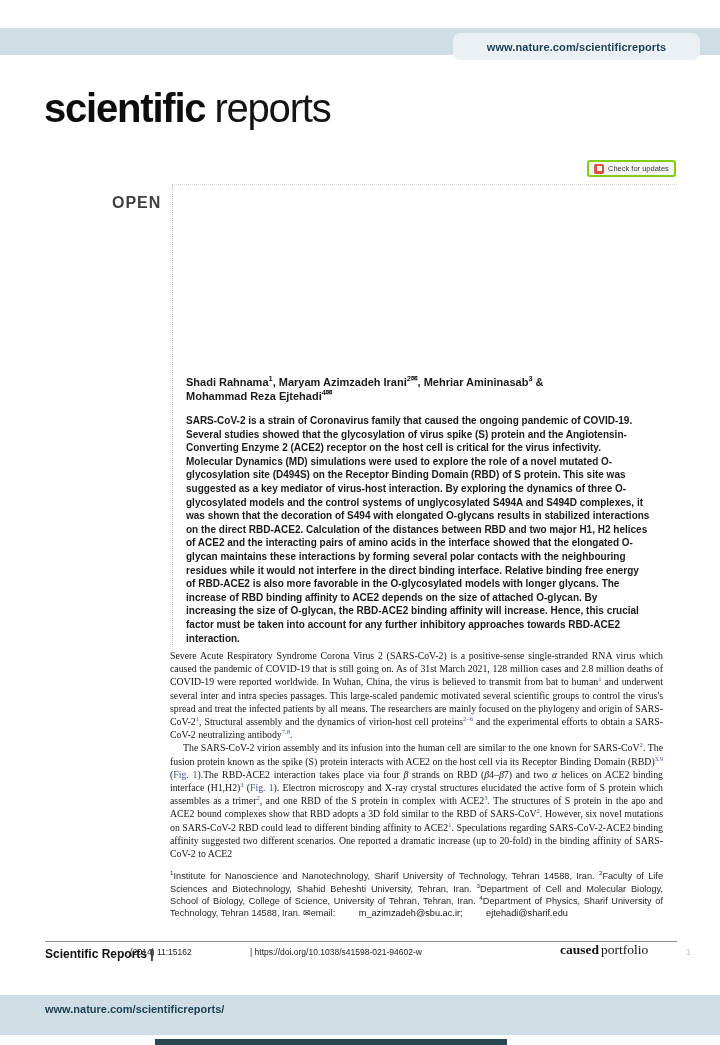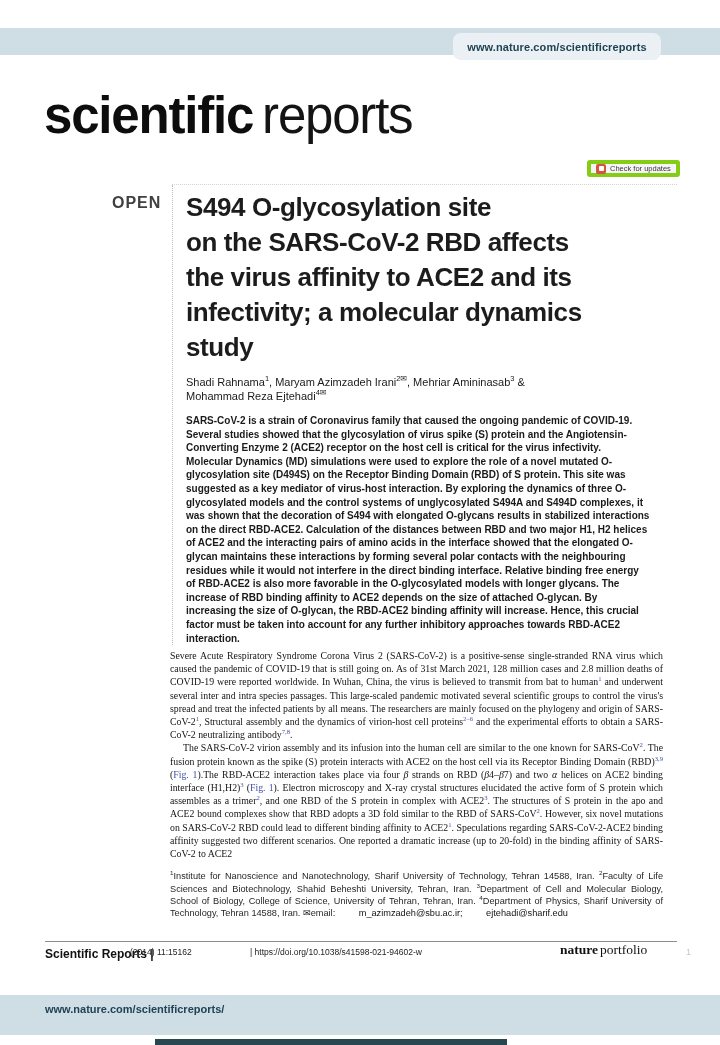--- a/index.html
+++ b/index.html
@@ -1,48 +1,48 @@
 <!DOCTYPE html>
 <html><head>
 <meta charset="utf-8">
 <style>
   html,body{margin:0;padding:0;background:#ffffff;}
   .page{position:relative;width:720px;height:1045px;background:#ffffff;overflow:hidden;
         font-family:"Liberation Sans",sans-serif;color:#1a1a1a;}
 
   
   .top-band{position:absolute;left:0;top:28px;width:720px;height:27px;background:#cfdee5;}
-  .url-tab{position:absolute;left:453px;top:33px;width:208px;height:27px;background:#eaf0f3;
+  .url-tab{position:absolute;left:453px;top:33px;width:247px;height:27px;background:#eaf0f3;
            border-radius:8px;display:flex;align-items:center;justify-content:center;
            font-size:11px;font-weight:bold;color:#1f4254;letter-spacing:.1px;}
 
   
-  .logo{position:absolute;left:44px;top:86px;font-size:51px;letter-spacing:-1.2px;color:#0d0d0d;white-space:nowrap;}
+  .logo{position:absolute;left:44px;top:86px;font-size:40px;letter-spacing:-1.2px;color:#0d0d0d;white-space:nowrap;}
   .logo .lg-b{font-weight:700;}
   .logo .lg-l{font-weight:400;margin-left:9px;color:#141414;}
 
   
   .check-badge{position:absolute;left:587px;top:160px;height:17px;box-sizing:border-box;
-               border:4px solid #84cc16;border-radius:3px;background:#f5f5f5;
+               border:2px solid #84cc16;border-radius:3px;background:#f5f5f5;
                display:flex;align-items:center;gap:4px;padding:0 5px;font-size:7.5px;color:#3a3a3a;}
   .cm-icon{width:10px;height:10px;border-radius:2px;background:#d6553e;position:relative;display:inline-block;}
   .cm-icon span{position:absolute;left:2.5px;top:2.5px;width:5px;height:5px;background:#ffffff;border-radius:1px;}
 
   
   .dot-h{position:absolute;left:172px;top:184px;width:505px;border-top:1px dotted #d3d3d3;}
   .dot-v{position:absolute;left:172px;top:185px;height:460px;border-left:1px dotted #bdbdbd;}
 
   .open-label{position:absolute;left:112px;top:194px;font-size:16px;font-weight:bold;
               color:#404040;letter-spacing:1px;}
 
   .title{position:absolute;left:186px;top:190px;color:#1c1c1c;font-weight:bold;
          font-size:26px;line-height:35px;letter-spacing:-0.4px;}
   .title .title-line{white-space:nowrap;}
 
-  .authors{position:absolute;left:186px;top:375px;width:470px;font-size:11px;font-weight:normal;
+  .authors{position:absolute;left:186px;top:375px;width:470px;font-size:11px;font-weight:bold;
            line-height:14px;color:#1a1a1a;}
 
   .abstract{position:absolute;left:186px;top:414px;width:464px;font-size:10px;font-weight:bold;
             line-height:13.6px;color:#1a1a1a;}
 
   
   .column{position:absolute;left:170px;top:649px;width:493px;}
   .column p{margin:0;font-family:"Liberation Serif",serif;font-size:9.8px;line-height:13.2px;
             color:#131313;text-align:justify;}
   .column p.indent{text-indent:13px;}
@@ -92,44 +92,37 @@
         <span></span>
       </span>
     <span>Check for updates</span>
   </div>
 
   <div class="dot-h"></div>
   <div class="dot-v"></div>
 
   <div class="open-label">OPEN</div>
 
-  <div class="title">
-    <div class="title-line">S494 O-glycosylation site</div>
-    <div class="title-line">on the SARS-CoV-2 RBD affects</div>
-    <div class="title-line">the virus affinity to ACE2 and its</div>
-    <div class="title-line">infectivity; a molecular dynamics</div>
-    <div class="title-line">study</div>
-  </div>
 
   <div class="authors"><span class="seg-n">Shadi Rahnama</span><sup class="seg-supb">1</sup><span class="seg-n">, Maryam Azimzadeh Irani</span><sup class="seg-supb">2</sup><sup class="seg-env">✉</sup><span class="seg-n">, Mehriar Amininasab</span><sup class="seg-supb">3</sup><span class="seg-n"> &amp;</span><br><span class="seg-n">Mohammad Reza Ejtehadi</span><sup class="seg-supb">4</sup><sup class="seg-env">✉</sup></div>
 
   <div class="abstract">SARS-CoV-2 is a strain of Coronavirus family that caused the ongoing pandemic of COVID-19. Several studies showed that the glycosylation of virus spike (S) protein and the Angiotensin-Converting Enzyme 2 (ACE2) receptor on the host cell is critical for the virus infectivity. Molecular Dynamics (MD) simulations were used to explore the role of a novel mutated O-glycosylation site (D494S) on the Receptor Binding Domain (RBD) of S protein. This site was suggested as a key mediator of virus-host interaction. By exploring the dynamics of three O-glycosylated models and the control systems of unglycosylated S494A and S494D complexes, it was shown that the decoration of S494 with elongated O-glycans results in stabilized interactions on the direct RBD-ACE2. Calculation of the distances between RBD and two major H1, H2 helices of ACE2 and the interacting pairs of amino acids in the interface showed that the elongated O-glycan maintains these interactions by forming several polar contacts with the neighbouring residues while it would not interfere in the direct binding interface. Relative binding free energy of RBD-ACE2 is also more favorable in the O-glycosylated models with longer glycans. The increase of RBD binding affinity to ACE2 depends on the size of attached O-glycan. By increasing the size of O-glycan, the RBD-ACE2 binding affinity will increase. Hence, this crucial factor must be taken into account for any further inhibitory approaches towards RBD-ACE2 interaction.</div>
 
   <div class="column">
     <p><span class="seg-n">Severe Acute Respiratory Syndrome Corona Virus 2 (SARS-CoV-2) is a positive-sense single-stranded RNA virus which caused the pandemic of COVID-19 that is still going on. As of 31st March 2021, 128 million cases and 2.8 million deaths of COVID-19 were reported worldwide. In Wuhan, China, the virus is believed to transmit from bat to human</span><sup class="seg-supc">1</sup><span class="seg-n"> and underwent several inter and intra species passages. This large-scaled pandemic motivated several scientific groups to control the virus's spread and treat the infected patients by all means. The researchers are mainly focused on the phylogeny and origin of SARS-CoV-2</span><sup class="seg-supc">1</sup><span class="seg-n">, Structural assembly and the dynamics of virion-host cell proteins</span><sup class="seg-supc">2–6</sup><span class="seg-n"> and the experimental efforts to obtain a SARS-CoV-2 neutralizing antibody</span><sup class="seg-supc">7,8</sup><span class="seg-n">.</span></p>
     <p class="indent"><span class="seg-n">The SARS-CoV-2 virion assembly and its infusion into the human cell are similar to the one known for SARS-CoV</span><sup class="seg-supc">2</sup><span class="seg-n">. The fusion protein known as the spike (S) protein interacts with ACE2 on the host cell via its Receptor Binding Domain (RBD)</span><sup class="seg-supc">3,9</sup><span class="seg-n"> (</span><span class="seg-link">Fig. 1</span><span class="seg-n">).The RBD-ACE2 interaction takes place via four </span><span class="seg-i">β</span><span class="seg-n"> strands on RBD (</span><span class="seg-i">β</span><span class="seg-n">4–</span><span class="seg-i">β</span><span class="seg-n">7) and two </span><span class="seg-i">α</span><span class="seg-n"> helices on ACE2 binding interface (H1,H2)</span><sup class="seg-supc">3</sup><span class="seg-n"> (</span><span class="seg-link">Fig. 1</span><span class="seg-n">). Electron microscopy and X-ray crystal structures elucidated the active form of S protein which assembles as a trimer</span><sup class="seg-supc">2</sup><span class="seg-n">, and one RBD of the S protein in complex with ACE2</span><sup class="seg-supc">3</sup><span class="seg-n">. The structures of S protein in the apo and ACE2 bound complexes show that RBD adopts a 3D fold similar to the RBD of SARS-CoV</span><sup class="seg-supc">2</sup><span class="seg-n">. However, six novel mutations on SARS-CoV-2 RBD could lead to different binding affinity to ACE2</span><sup class="seg-supc">1</sup><span class="seg-n">. Speculations regarding SARS-CoV-2-ACE2 binding affinity suggested two different scenarios. One reported a dramatic increase (up to 20-fold) in the binding affinity of SARS-CoV-2 to ACE2</span></p>
     <div class="affiliations"><sup class="seg-supb">1</sup><span class="seg-n">Institute for Nanoscience and Nanotechnology, Sharif University of Technology, Tehran 14588, Iran. </span><sup class="seg-supb">2</sup><span class="seg-n">Faculty of Life Sciences and Biotechnology, Shahid Beheshti University, Tehran, Iran. </span><sup class="seg-supb">3</sup><span class="seg-n">Department of Cell and Molecular Biology, School of Biology, College of Science, University of Tehran, Tehran, Iran. </span><sup class="seg-supb">4</sup><span class="seg-n">Department of Physics, Sharif University of Technology, Tehran 14588, Iran. </span><span class="seg-envl">✉</span><span class="seg-n">email: </span><span class="seg-email">m_azimzadeh@sbu.ac.ir</span><span class="seg-n">; </span><span class="seg-email">ejtehadi@sharif.edu</span></div>
   </div>
 
   <div class="footer-rule"></div>
   <div class="f-journal">Scientific Reports |</div>
   <div class="f-cite">(2014) 11:15162</div>
   <div class="f-doi">| https://doi.org/10.1038/s41598-021-94602-w</div>
   <div class="f-brand">
-    <span class="b">nature</span><span class="l">portfolio</span>
+    <span class="b">caused</span><span class="l">portfolio</span>
   </div>
   <div class="f-page">1</div>
 
   <div class="bottom-band">
     <div class="bottom-url">www.nature.com/scientificreports/</div>
   </div>
   <div class="next-bar"></div>
 
 </div>
 

